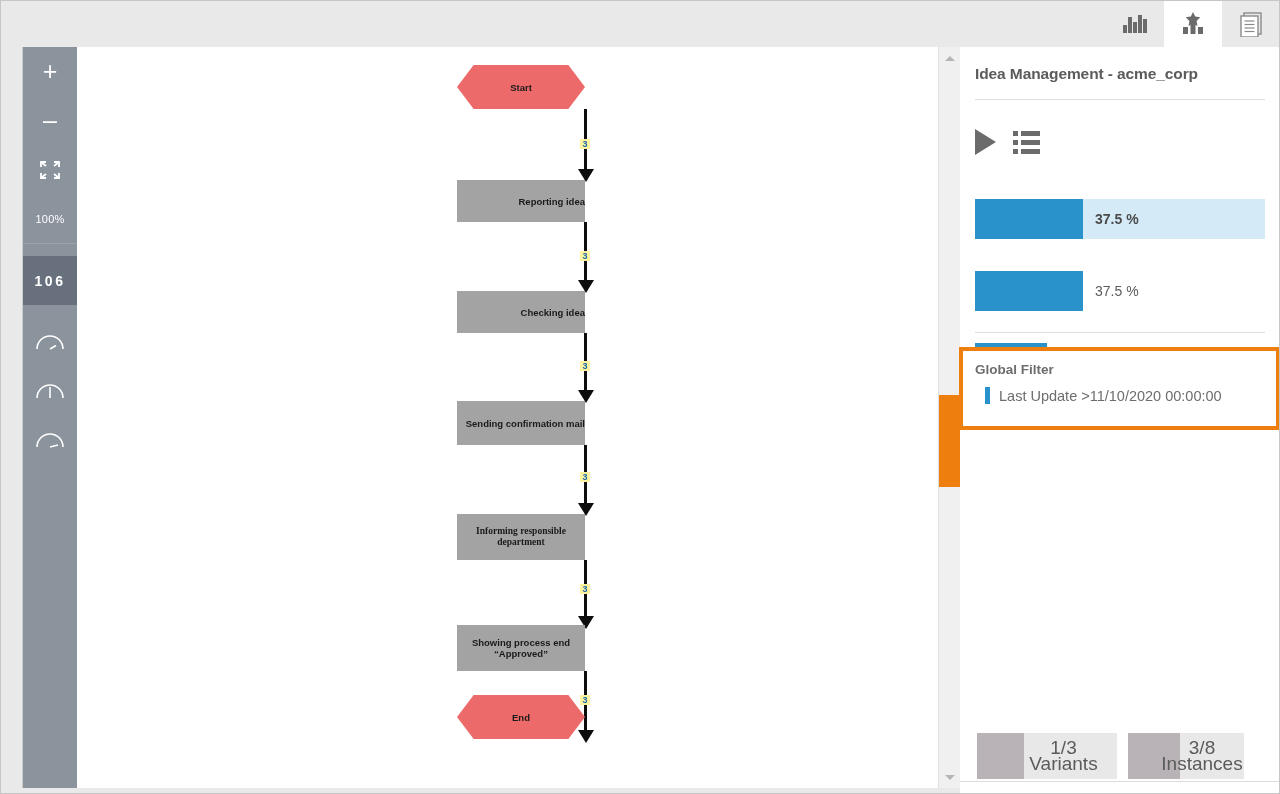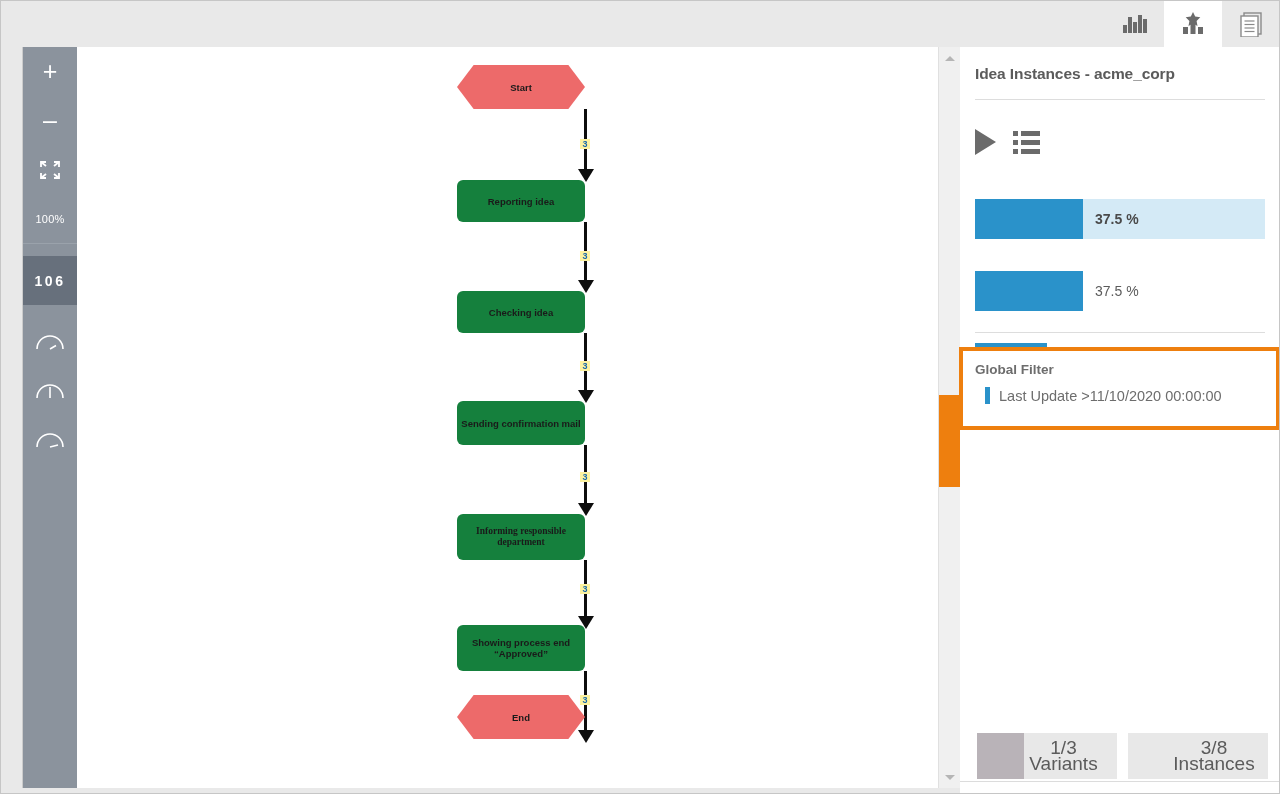--- a/index.html
+++ b/index.html
@@ -77,22 +77,23 @@
   .node {
     position: absolute;
     display: flex; align-items: center; justify-content: center;
     text-align: center;
     font-size: 9.5px;
     font-weight: bold;
     color: #1a1a1a;
     line-height: 11px;
   }
   .node.task {
-    background: #15803d;
-    border-radius: 6px;
+    background: #a3a3a3;
+    border-radius: 0;
+    justify-content: flex-end;
   }
   .node.terminal {
     background: #ed6a6a;
     clip-path: polygon(13% 0%, 87% 0%, 100% 50%, 87% 100%, 13% 100%, 0% 50%);
   }
   .edge {
     position: absolute;
     width: 3px;
     background: #0d0d0d;
   }
@@ -221,21 +222,21 @@
     background: #dcdcdc;
   }
   .statbox {
     position: absolute; top: 686px;
     height: 46px;
     display: flex; align-items: stretch;
     background: #e8e8e8;
     cursor: pointer;
   }
   .statbox.variants { left: 17px; width: 140px; }
-  .statbox.instances { left: 168px; width: 140px; align-items: center; }
+  .statbox.instances { left: 168px; width: 116px; }
   .stat-fill { background: #b9b3b8; }
   .statbox.variants .stat-fill { width: 47px; }
   .statbox.instances .stat-fill { width: 52px; }
   .stat-text {
     flex: 1;
     display: flex; flex-direction: column;
     align-items: center; justify-content: center;
     font-size: 19px; color: #5b5b5b; line-height: 16px;
   }
   .statbox.variants .stat-text { margin-left: -14px; }
@@ -411,21 +412,21 @@
       <div class="vscroll-thumb"></div>
       <div class="vscroll-arrow down">
         <span class="chev down"></span>
       </div>
     </div>
 
   </div>
 
   <div class="rpanel">
 
-    <div class="rp-title">Idea Instances - acme_corp</div>
+    <div class="rp-title">Idea Management - acme_corp</div>
     <div class="rp-divider" style="top:52px;"></div>
 
     <div class="rp-icons">
       <div class="icon-play"></div>
       <div class="icon-list">
         <div class="row">
             <span class="dot"></span>
             <span class="bar"></span>
           </div>
         <div class="row">

